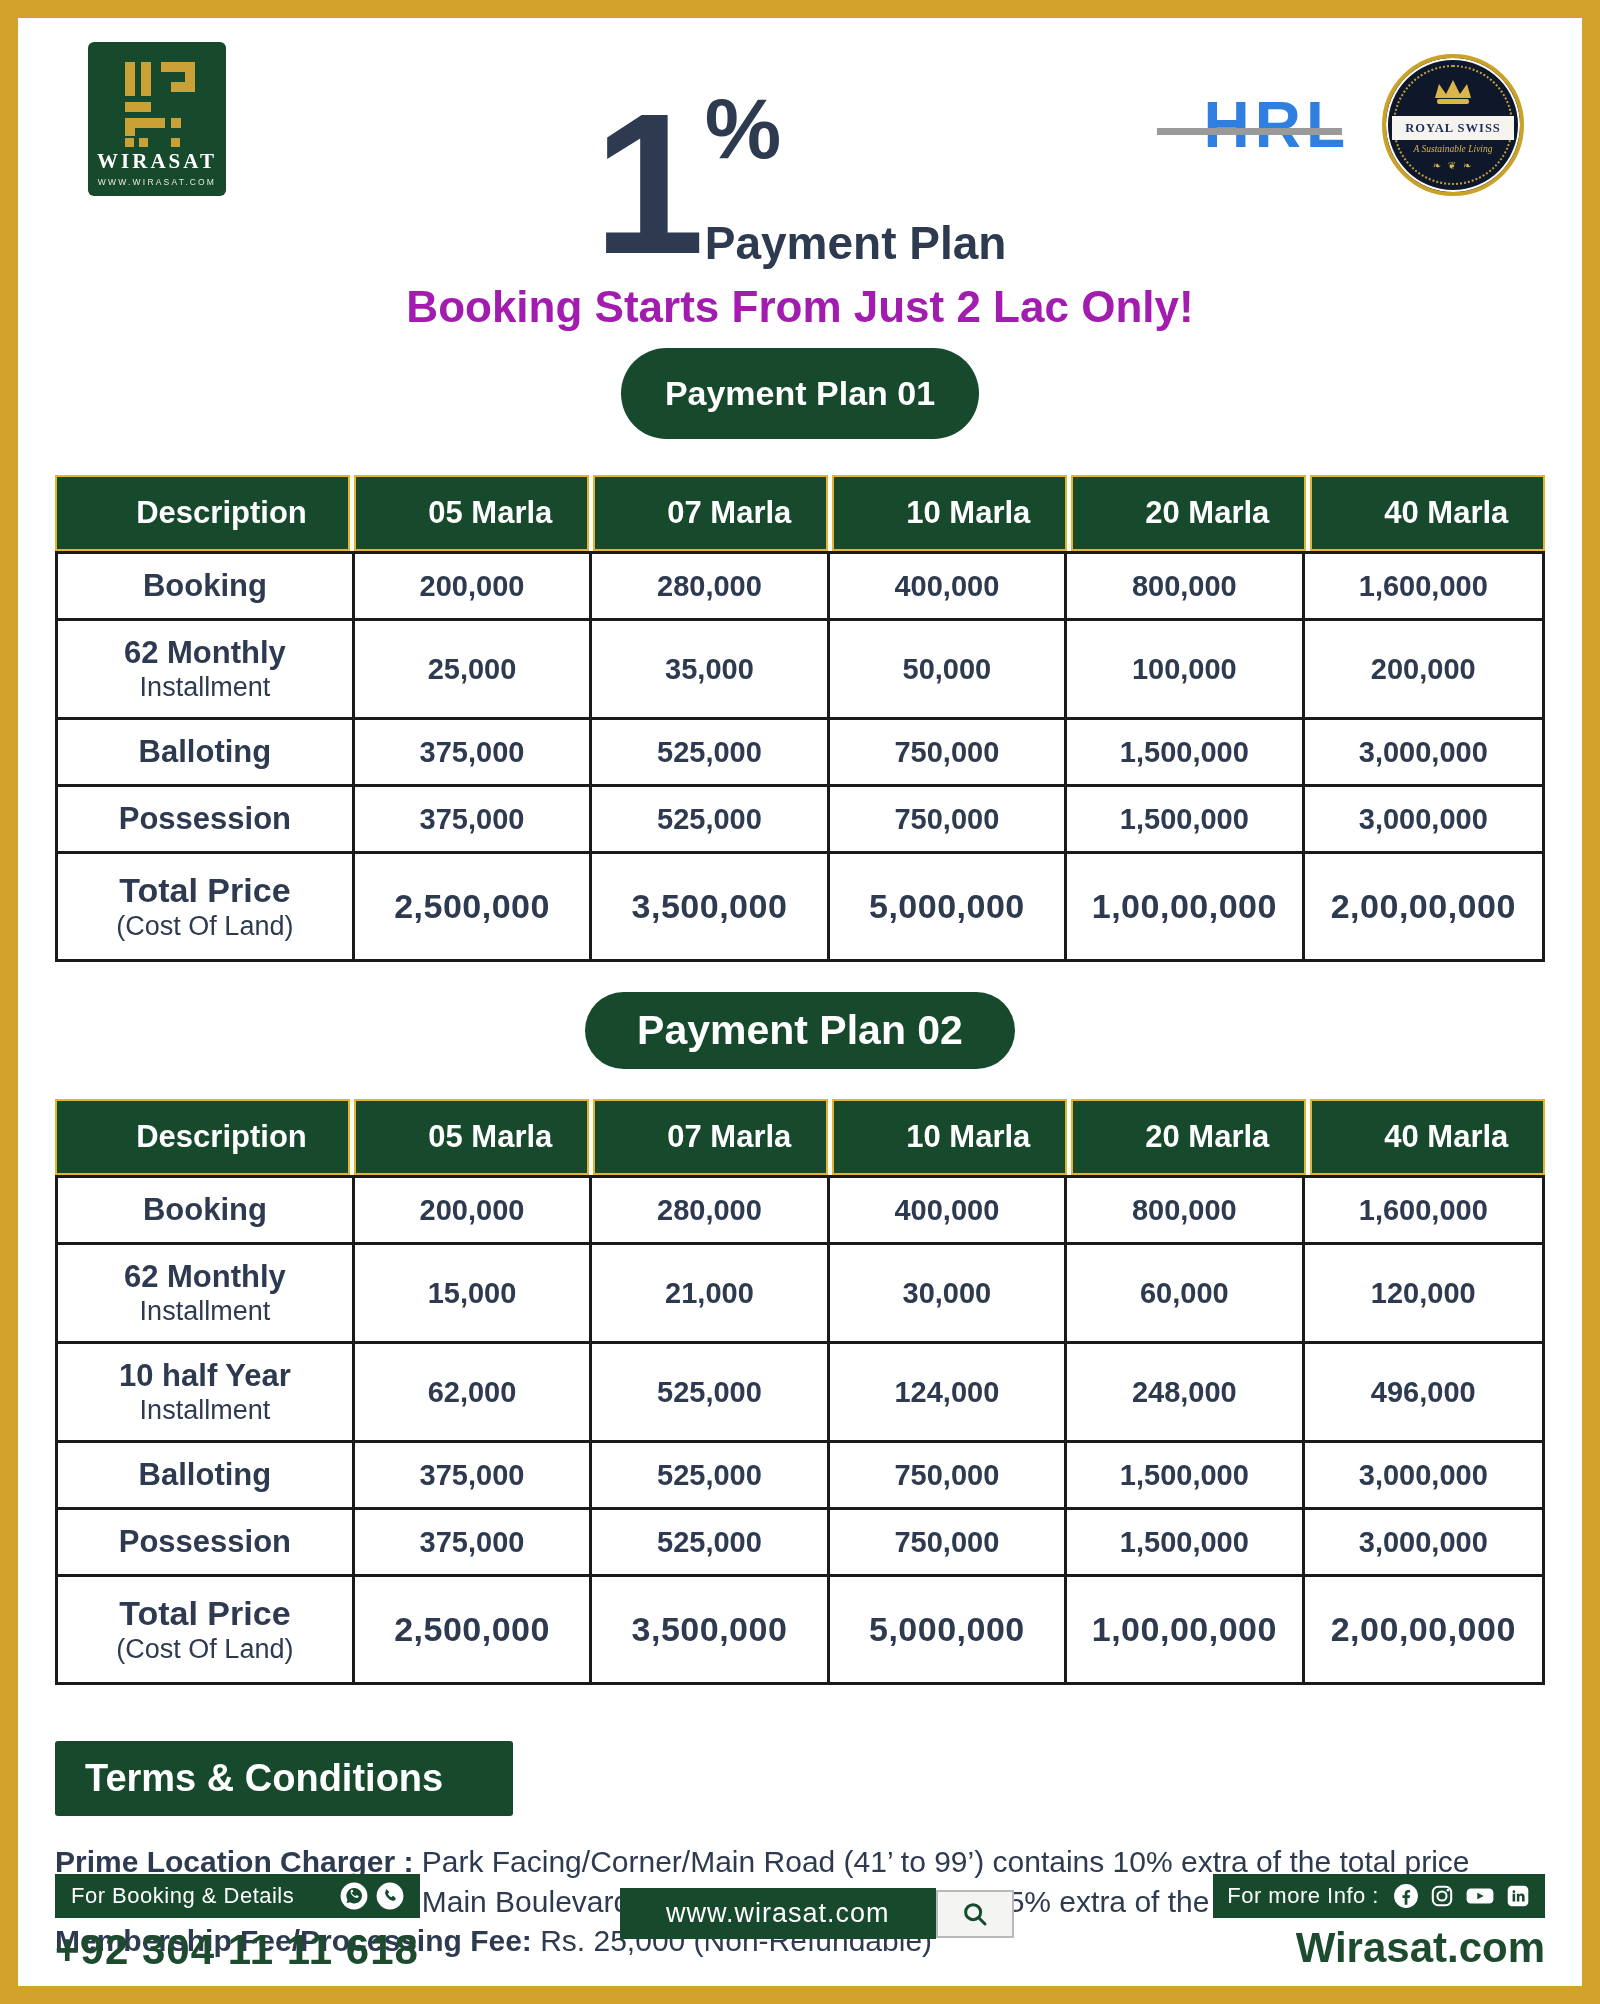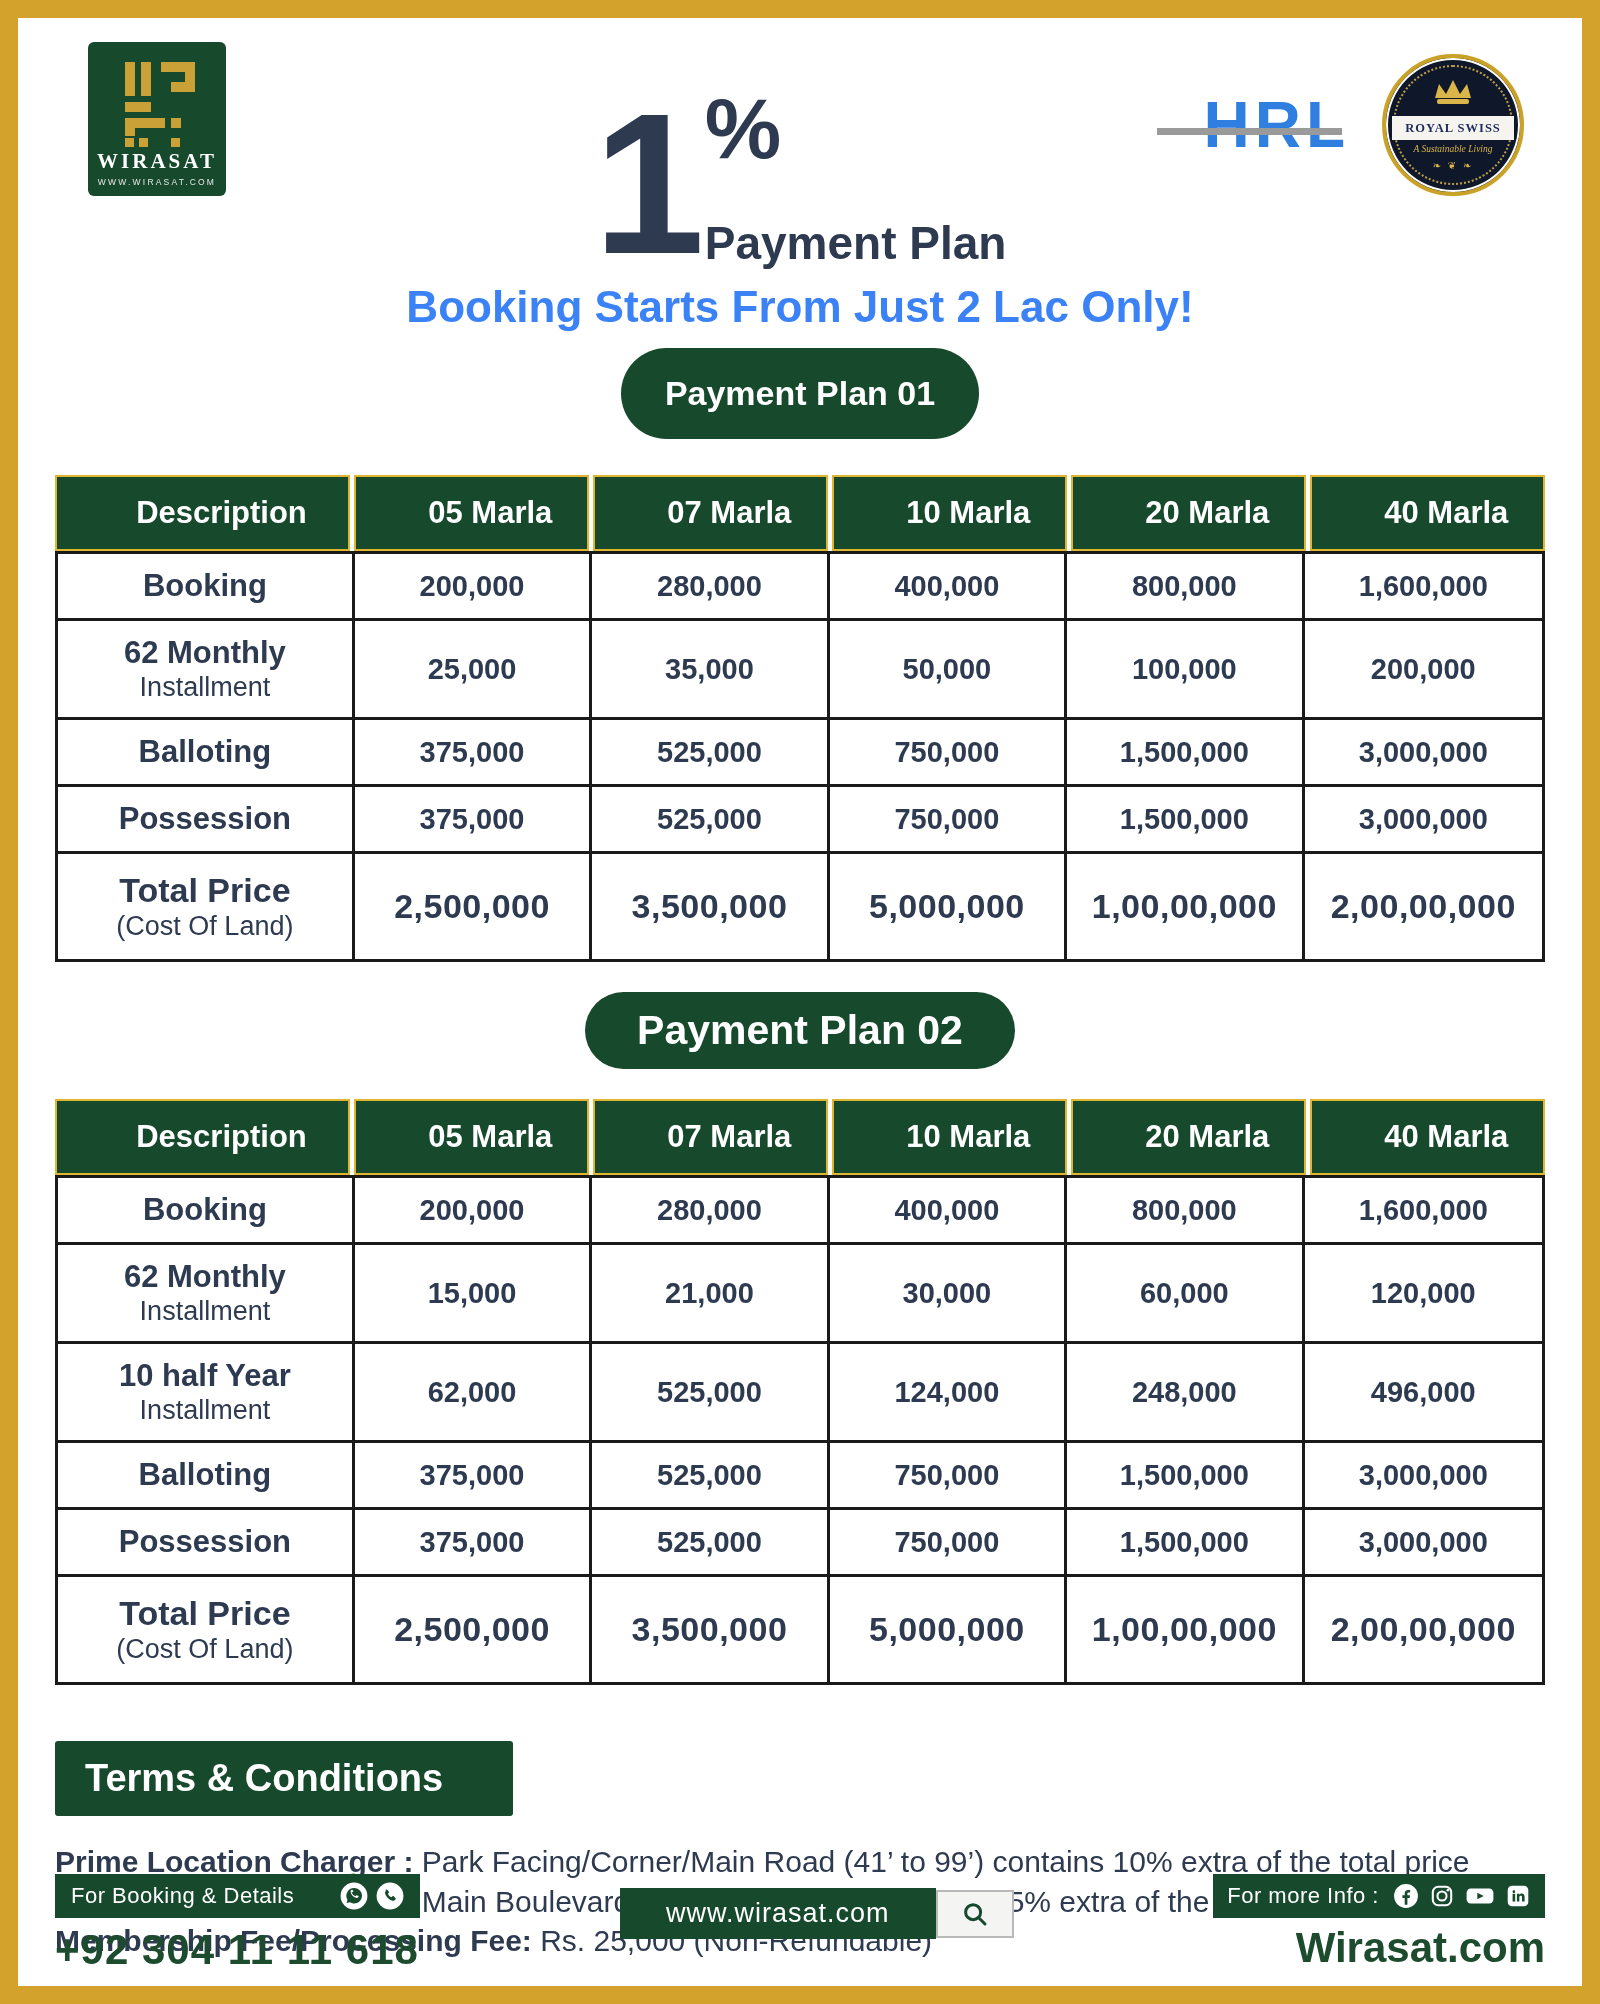--- a/index.html
+++ b/index.html
@@ -37,21 +37,21 @@
                   font-family:"Liberation Serif", serif; font-style:italic; font-size:9.5px; color:#D9B54A; }
   .royal .flourish{ position:absolute; top:102px; width:100%; text-align:center; font-size:10px; color:#D9B54A; letter-spacing:2px; }
 
   
   .title-wrap{ padding-top:78px; text-align:center; color:#2D3A50; }
   .one-row{ display:flex; justify-content:center; align-items:flex-end; line-height:.8; }
   .big-one{ font-size:200px; font-weight:700; letter-spacing:-4px; }
   .one-side{ display:flex; flex-direction:column; justify-content:space-between; height:168px; align-items:flex-start; padding-left:4px; }
   .pct{ font-size:86px; font-weight:700; line-height:.75; }
   .plan-word{ font-size:46px; font-weight:700; line-height:.9; }
-  .subtitle{ font-size:44px; font-weight:700; margin-top:18px; color:#3b82f6; }
+  .subtitle{ font-size:44px; font-weight:700; margin-top:18px; color:#a21caf; }
 
   
   .badge{ display:block; width:fit-content; margin:0 auto; background:#17492C; color:#fff;
           font-weight:700; border-radius:48px; }
   .badge1{ margin-top:16px; font-size:34px; padding:26px 44px; }
   .badge2{ margin-top:30px; font-size:41px; padding:15px 52px; }
 
   
   .tbl{ margin-top:36px; }
   .thead{ display:flex; justify-content:space-between; }

